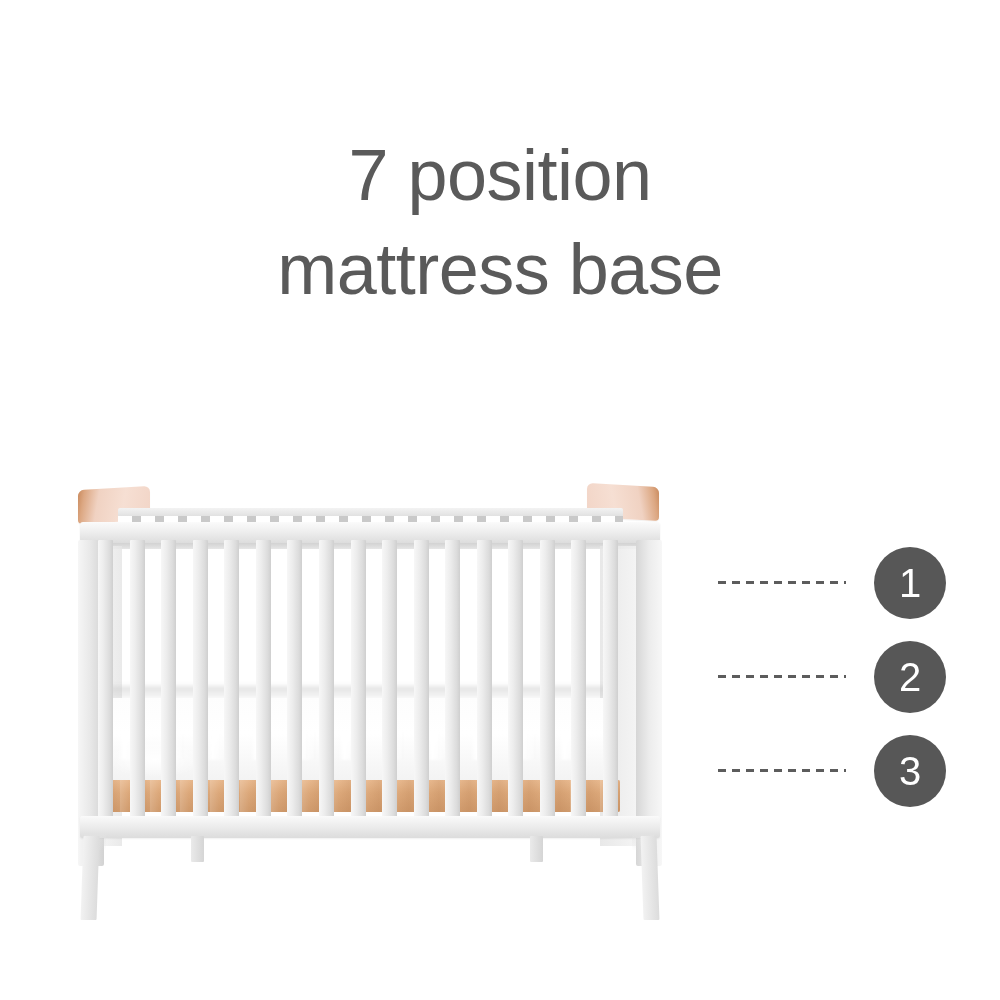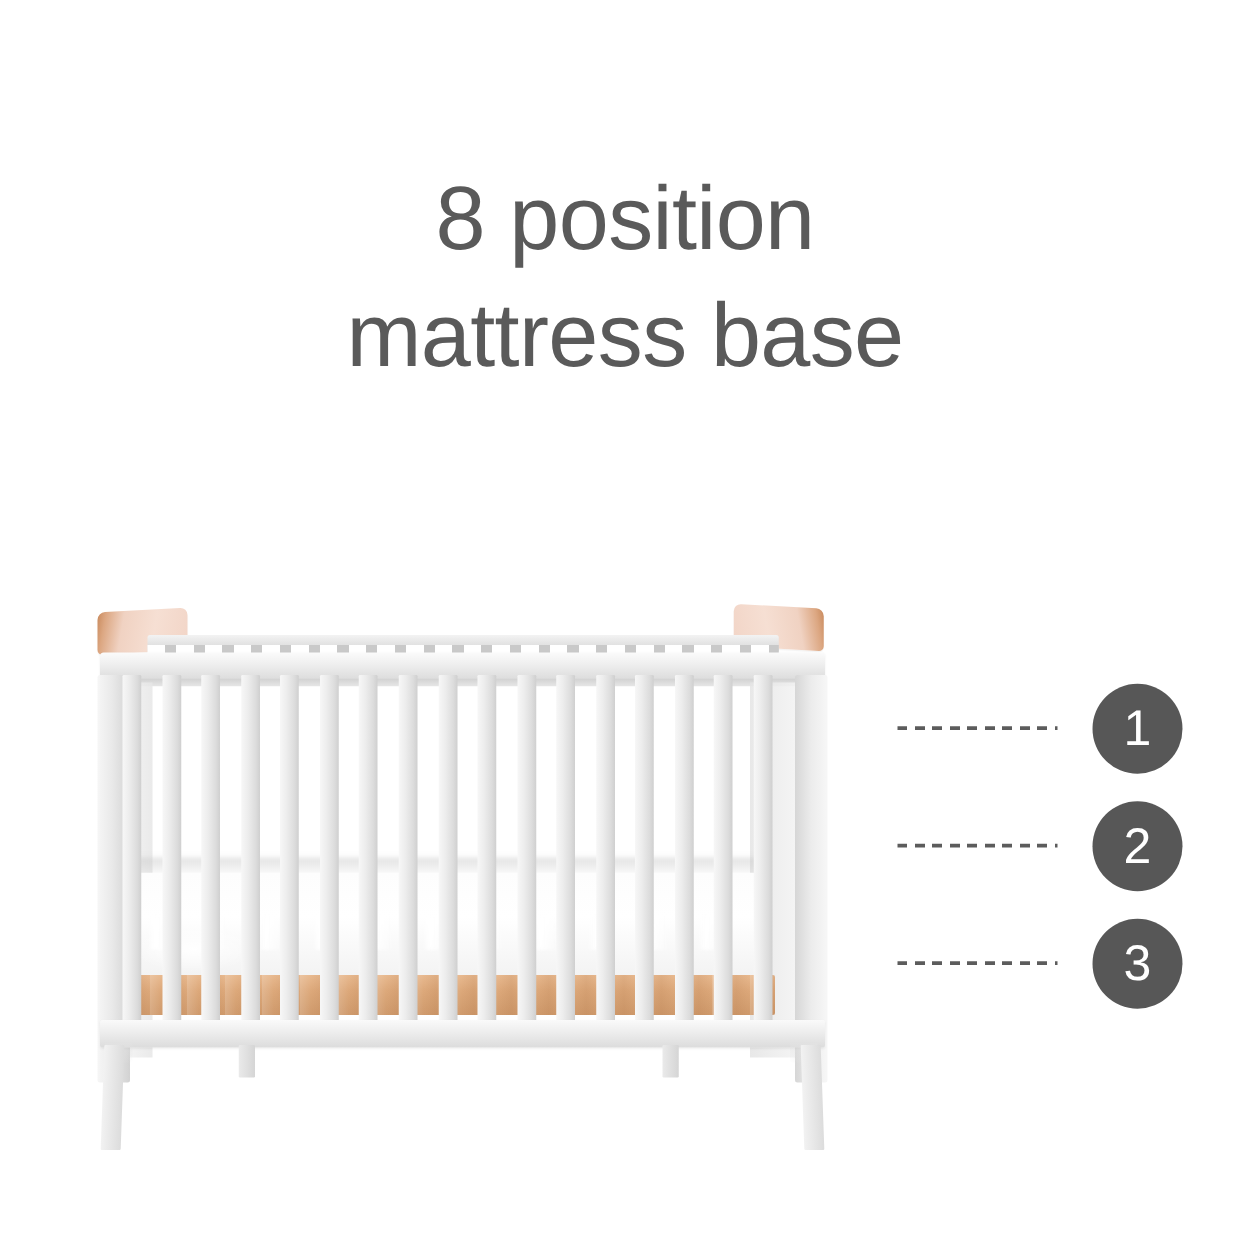--- a/index.html
+++ b/index.html
@@ -277,21 +277,21 @@
     line-height: 72px;
     text-align: center;
     font-weight: 400;
   }
 </style>
 </head>
 <body>
 
 <div id="stage">
 
-  <div class="heading">8 position
+  <div class="heading">7 position
 mattress base</div>
 
   <div id="crib">
 
     <div class="cap left"></div>
     <div class="cap right"></div>
 
     <div class="backrail"></div>
     <div class="backteeth"></div>
 

